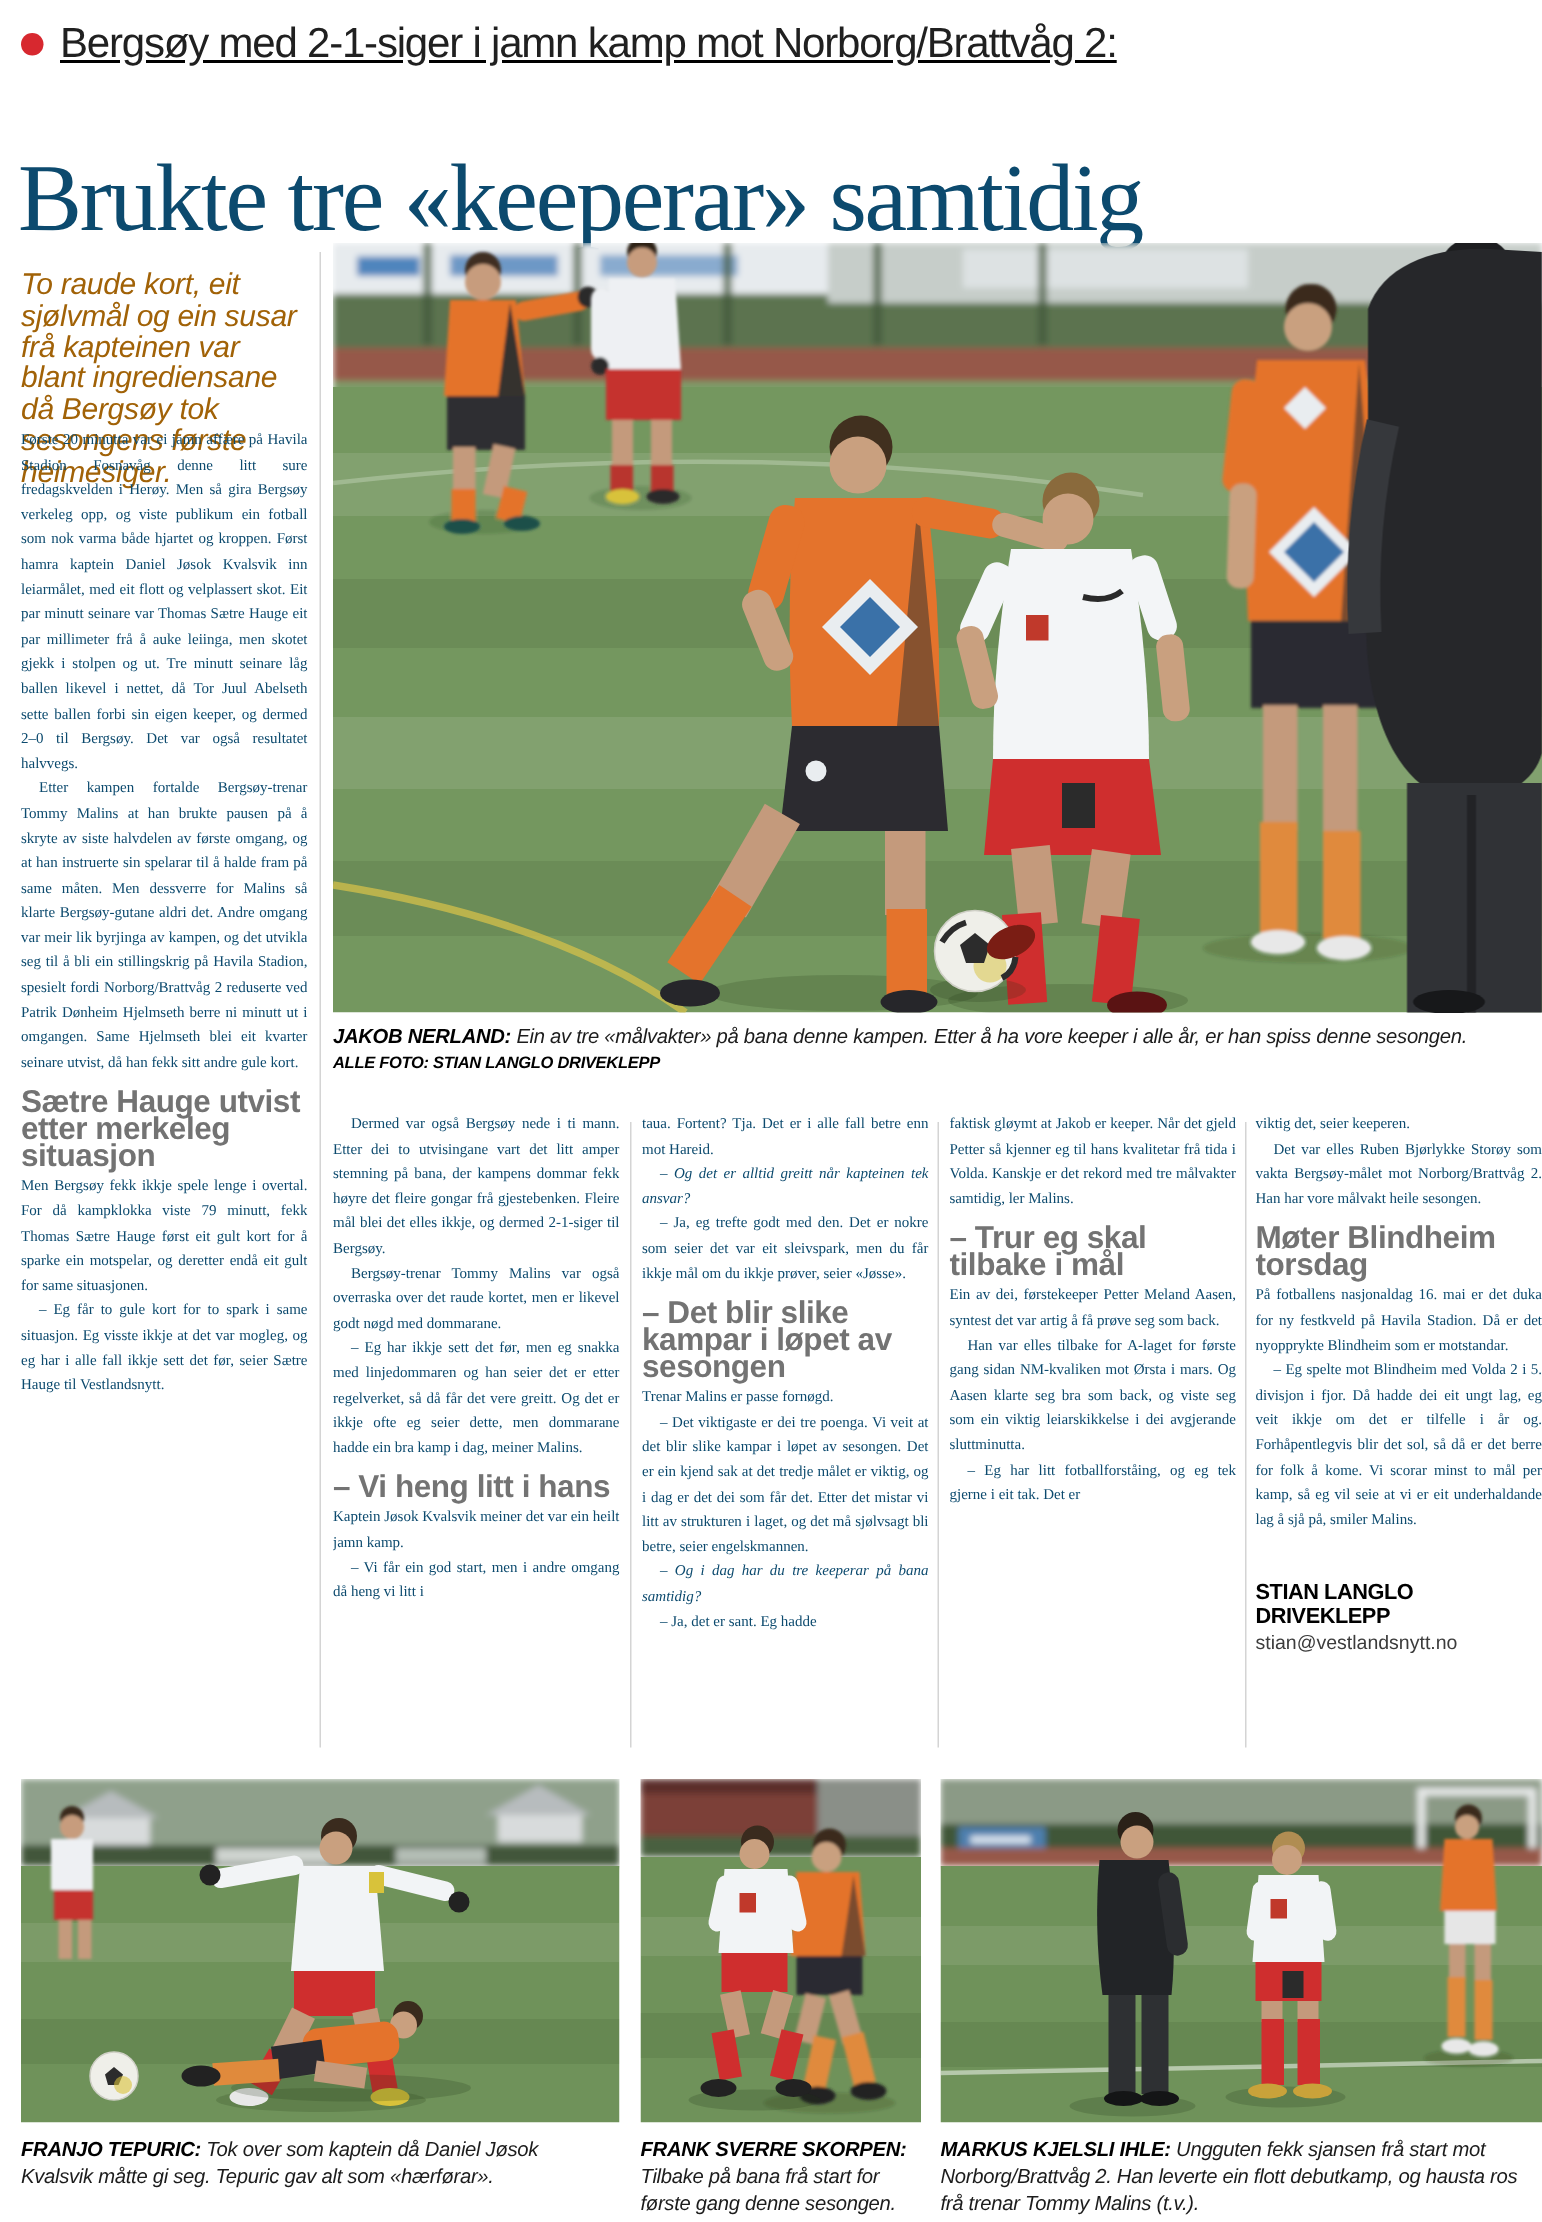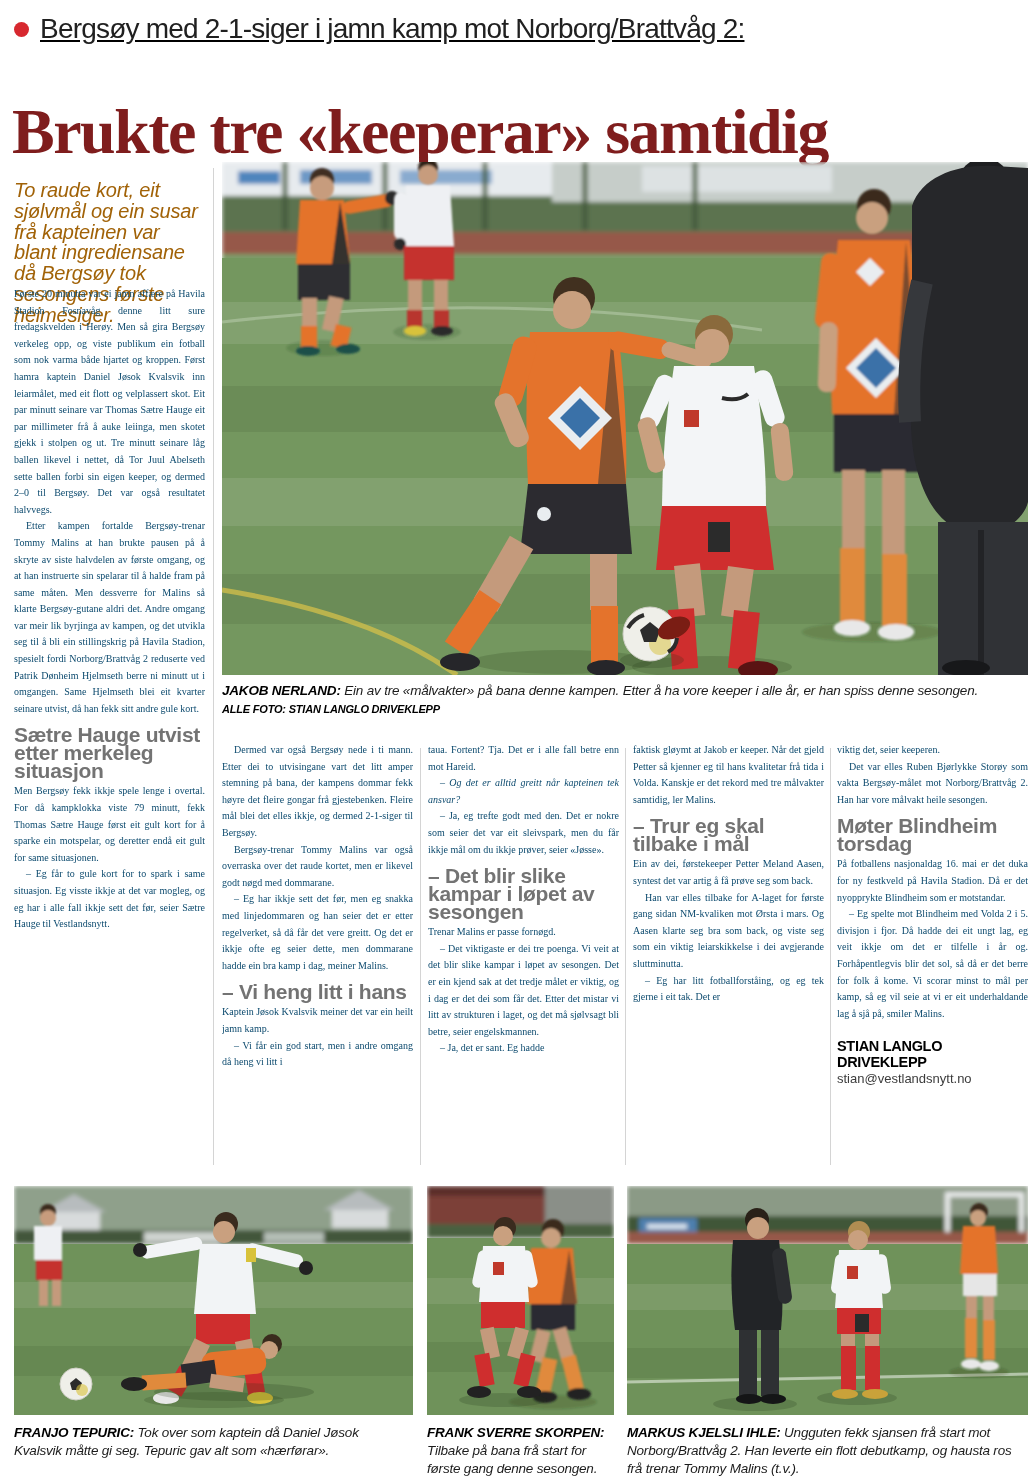--- a/index.html
+++ b/index.html
@@ -3,22 +3,22 @@
 <meta charset="utf-8">
 <style>
   html,body{margin:0;padding:0;background:#ffffff;}
   body{width:1028px;height:1481px;position:relative;font-family:"Liberation Sans",sans-serif;overflow:hidden;}
   .abs{position:absolute;}
   
   .kicker{left:14px;top:13px;display:flex;align-items:center;gap:11px;text-decoration:underline;}
   .kdot{width:15px;height:15px;border-radius:50%;background:#d7282f;flex:0 0 auto;}
   .ktext{font-size:28px;letter-spacing:-0.8px;color:#202020;white-space:nowrap;}
   
-  .headline{left:12px;top:56px;width:1012px;font-family:"Liberation Serif",serif;font-weight:700;
-            font-size:64px;line-height:66px;letter-spacing:-1.5px;color:#7f1d1d;white-space:nowrap;}
+  .headline{left:12px;top:56px;width:1012px;font-family:"Liberation Serif",serif;font-weight:400;
+            font-size:64px;line-height:66px;letter-spacing:-1.5px;color:#0c4a6e;white-space:nowrap;}
   
   .lead{left:14px;top:160px;width:192px;font-size:20px;line-height:20.8px;letter-spacing:-0.2px;color:#a16207;font-style:italic;}
   
   .col{width:191px;overflow:hidden;}
   .col1{left:14px;top:286px;height:880px;}
   .c2{left:222px}.c3{left:428px}.c4{left:633px}.c5{left:837px}
   .colN{top:742px;height:424px;}
   .b{font-family:Liberation Serif, serif;font-size:10px;line-height:16.6px;text-align:justify;
      color:#0c4a6e;margin:0;}
   .ind{text-indent:12px;}
@@ -28,21 +28,21 @@
   .rule{width:1px;background:#d4d4d4;}
   
   .photo{display:block;}
   .photo svg{display:block;width:100%;height:100%;}
   
   .cap{font-size:13.5px;line-height:18px;letter-spacing:-0.2px;color:#1c1c1c;font-style:italic;}
   .capname{font-weight:bold;color:#000;}
   .credit{font-weight:bold;font-size:11px;letter-spacing:-0.2px;color:#000;margin-top:1px;}
   .cap p{margin:0;}
   
-  .byline{margin-top:16px;font-family:"Liberation Sans",sans-serif;text-align:left;}
+  .byline{margin-top:32px;font-family:"Liberation Sans",sans-serif;text-align:left;}
   .byname{font-weight:bold;font-size:14.5px;letter-spacing:-0.3px;color:#000;}
   .byemail{font-size:13px;color:#3c3c3c;margin-top:1px;}
 </style>
 </head>
 <body>
 
 <div class="abs kicker">
   <span class="kdot"></span>
   <span class="ktext">Bergsøy med 2-1-siger i jamn kamp mot Norborg/Brattvåg 2:</span>
 </div>
@@ -232,20 +232,21 @@
   <p class="b ind">– Vi får ein god start, men i andre omgang då heng vi litt i</p>
 </div>
 
 <div class="abs col colN c3">
   <p class="b">taua. Fortent? Tja. Det er i alle fall betre enn mot Hareid.</p>
   <p class="b ind it">– Og det er alltid greitt når kapteinen tek ansvar?</p>
   <p class="b ind">– Ja, eg trefte godt med den. Det er nokre som seier det var eit sleivspark, men du får ikkje mål om du ikkje prøver, seier «Jøsse».</p>
   <h3 class="subhead">– Det blir slike kampar i løpet av sesongen</h3>
   <p class="b">Trenar Malins er passe fornøgd.</p>
   <p class="b ind">– Det viktigaste er dei tre poenga. Vi veit at det blir slike kampar i løpet av sesongen. Det er ein kjend sak at det tredje målet er viktig, og i dag er det dei som får det. Etter det mistar vi litt av strukturen i laget, og det må sjølvsagt bli betre, seier engelskmannen.</p>
+  <p class="b ind it">– Og i dag har du tre keeperar på bana samtidig?</p>
   <p class="b ind">– Ja, det er sant. Eg hadde</p>
 </div>
 
 <div class="abs col colN c4">
   <p class="b">faktisk gløymt at Jakob er keeper. Når det gjeld Petter så kjenner eg til hans kvalitetar frå tida i Volda. Kanskje er det rekord med tre målvakter samtidig, ler Malins.</p>
   <h3 class="subhead">– Trur eg skal tilbake i mål</h3>
   <p class="b">Ein av dei, førstekeeper Petter Meland Aasen, syntest det var artig å få prøve seg som back.</p>
   <p class="b ind">Han var elles tilbake for A-laget for første gang sidan NM-kvaliken mot Ørsta i mars. Og Aasen klarte seg bra som back, og viste seg som ein viktig leiarskikkelse i dei avgjerande sluttminutta.</p>
   <p class="b ind">– Eg har litt fotballforståing, og eg tek gjerne i eit tak. Det er</p>
 </div>

